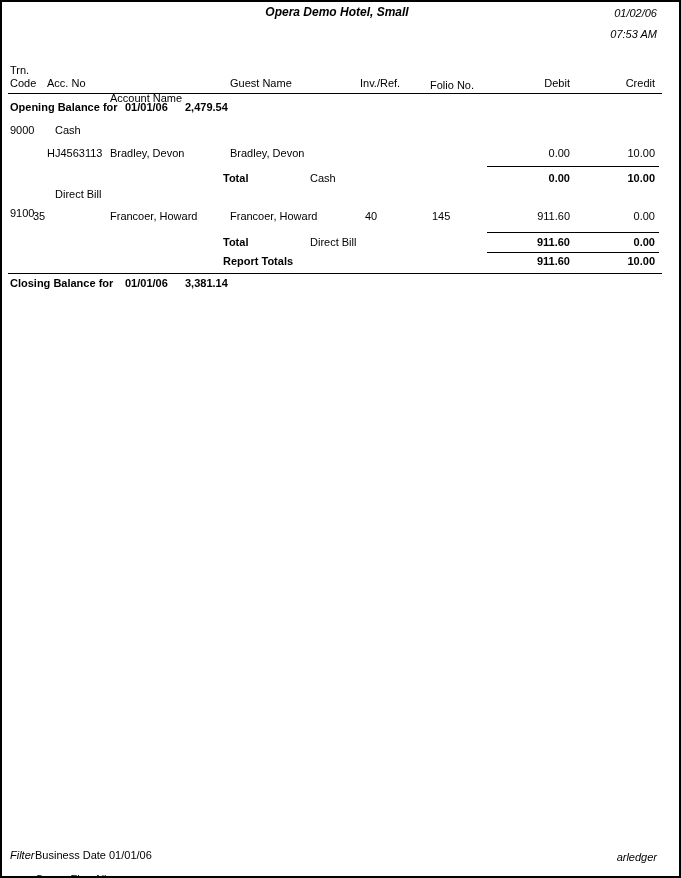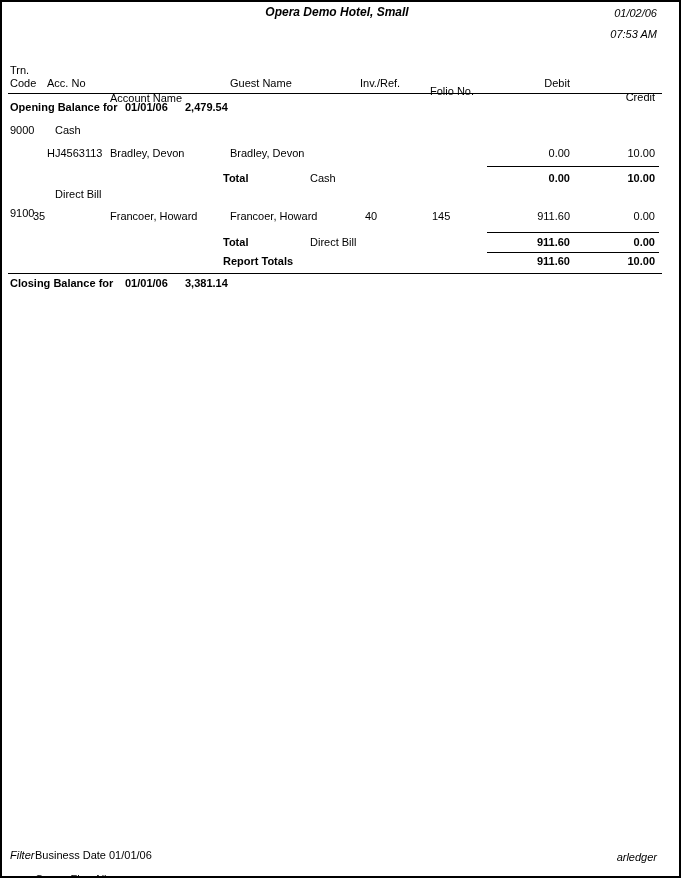--- a/index.html
+++ b/index.html
@@ -49,23 +49,23 @@
   <div class="abs title center" style="top:4px;">Opera Demo Hotel, Small</div>
   <div class="abs i right" style="top:5px; right:22px;">01/02/06</div>
   <div class="abs i right" style="top:26px; right:22px;">07:53 AM</div>
 
   <div class="abs c-trn" style="top:62px;">Trn.</div>
   <div class="abs c-trn" style="top:75px;">Code</div>
   <div class="abs c-acc" style="top:75px;">Acc. No</div>
   <div class="abs c-acct" style="top:75px;margin-top:15px;">Account Name</div>
   <div class="abs c-guest" style="top:75px;">Guest Name</div>
   <div class="abs c-inv" style="top:75px;">Inv./Ref.</div>
-  <div class="abs c-folio" style="top:83px;">Folio No.</div>
+  <div class="abs c-folio" style="top:77px;">Folio No.</div>
   <div class="abs c-debit" style="top:75px;">Debit</div>
-  <div class="abs c-credit" style="top:89px;padding-left:32px;">Credit</div>
+  <div class="abs c-credit" style="top:75px;padding-left:32px;">Credit</div>
   <div class="rule-thick" style="top:91px; left:6px; width:654px;"></div>
 
   <div class="abs b c-trn" style="top:99px;">Opening Balance for</div>
   <div class="abs b c-bal-date" style="top:99px;">01/01/06</div>
   <div class="abs b c-bal-amt" style="top:99px;">2,479.54</div>
 
   <div class="abs c-trn" style="top:122px;">9000</div>
   <div class="abs c-grpname" style="top:122px;">Cash</div>
 
   <div>

